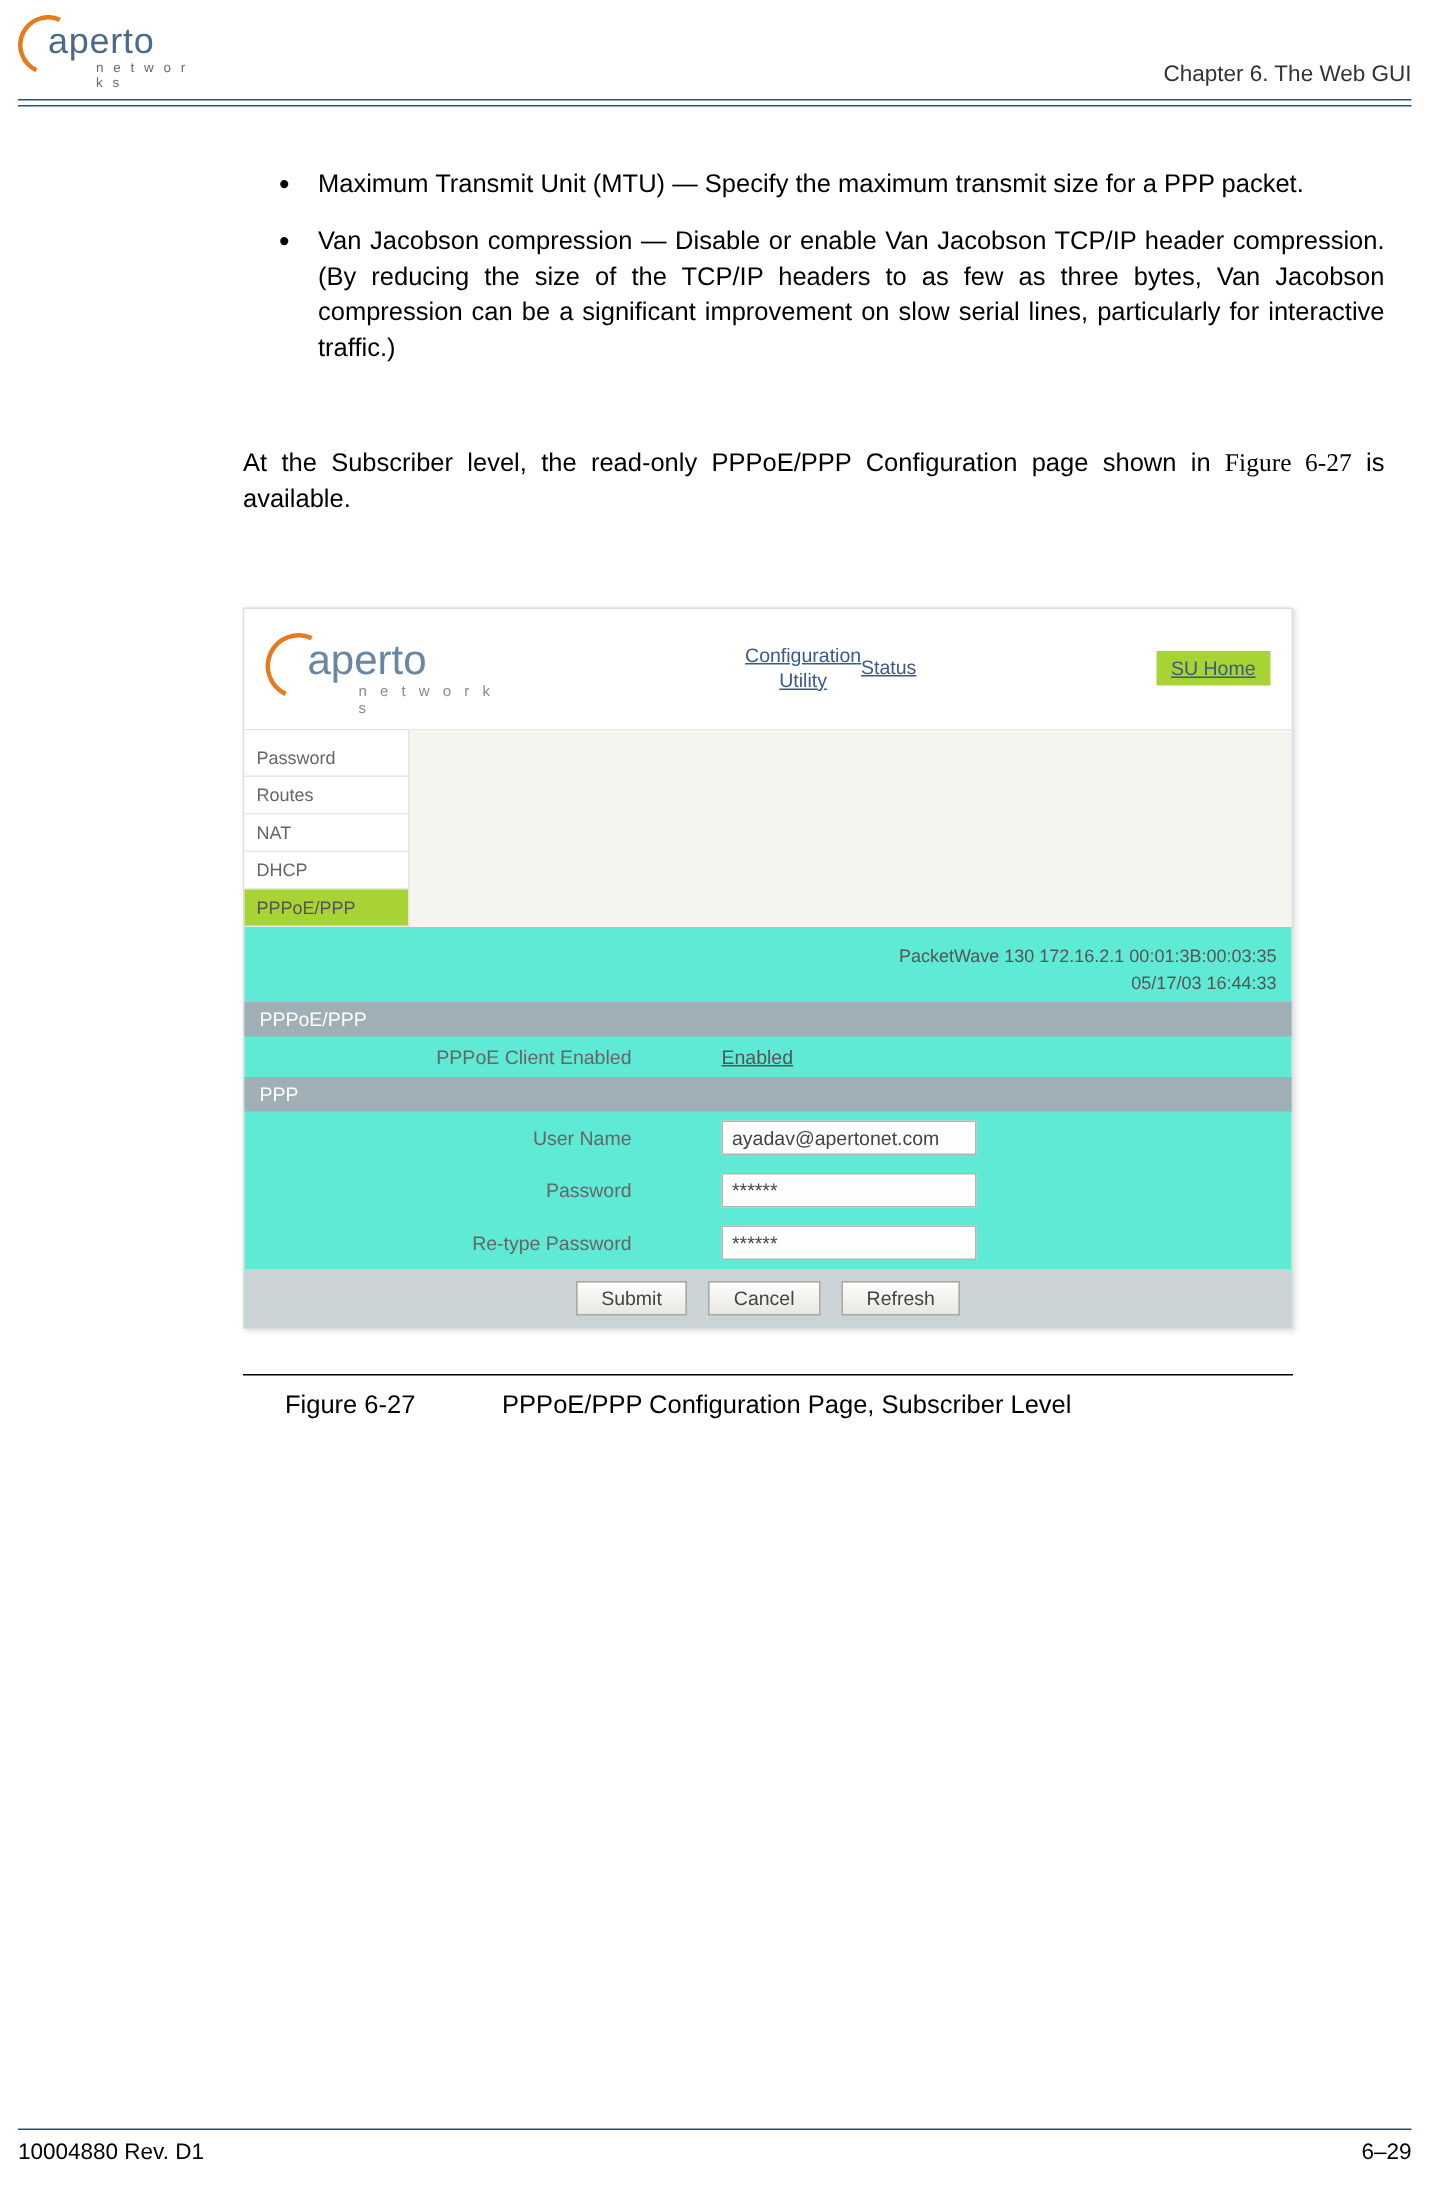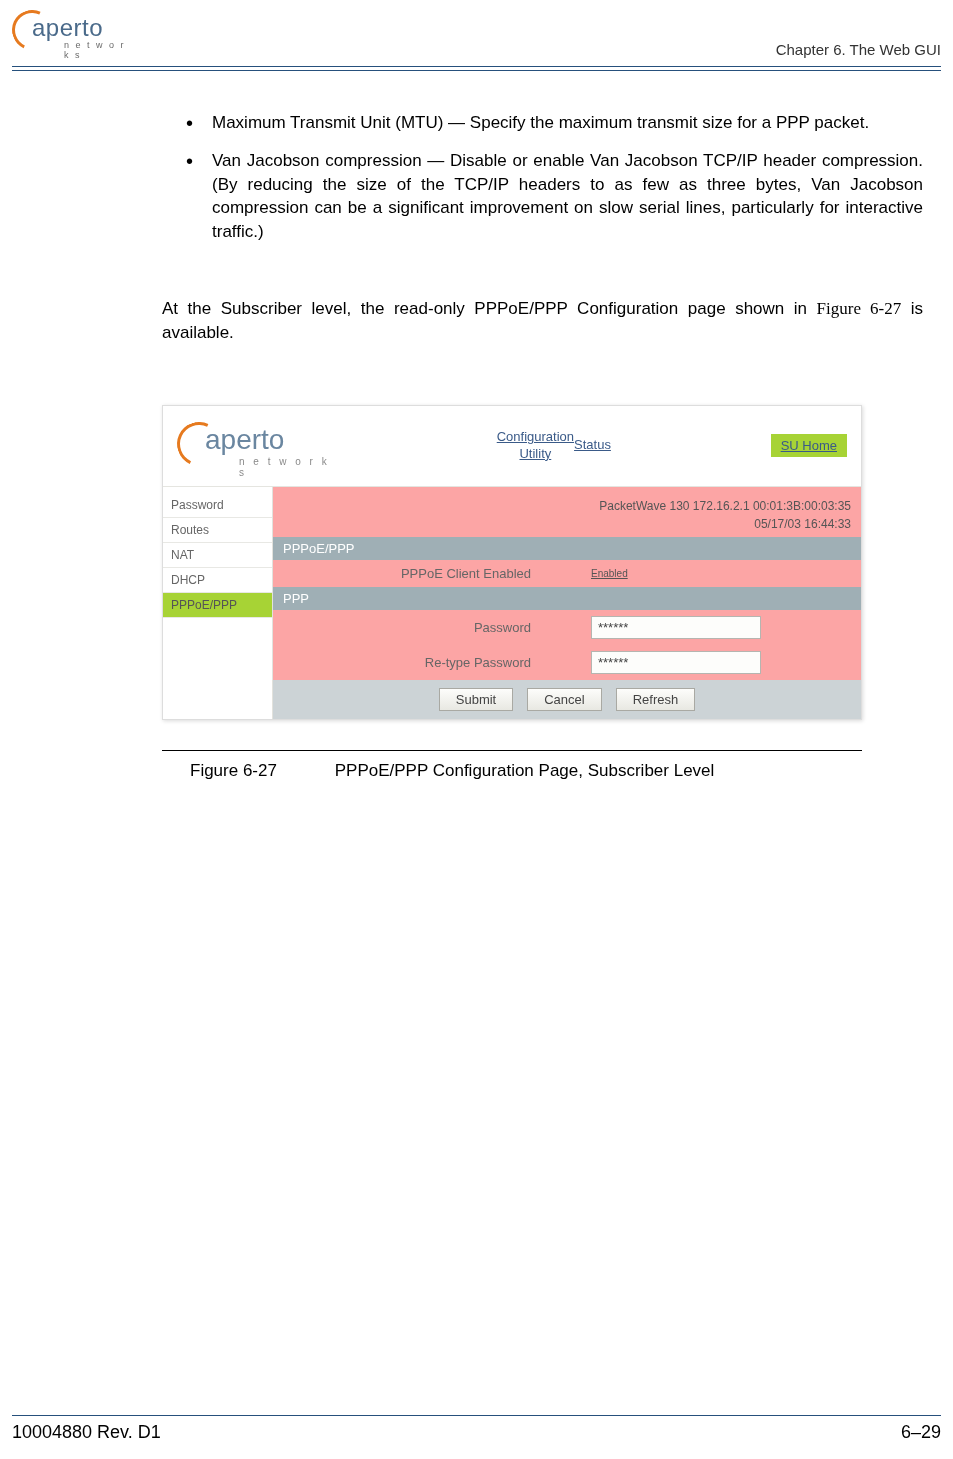--- a/index.html
+++ b/index.html
@@ -140,40 +140,41 @@
   .ss-suhome {
     background: #a7d335;
     padding: 4px 10px;
     text-decoration: underline;
     color: #3a5a88;
     font-size: 13px;
   }
   .ss-body {
     display: flex;
     background: #f5f5f0;
+    flex-direction: column;
   }
   .ss-sidebar {
     width: 110px;
     background: #fff;
     border-right: 1px solid #e2e2dd;
     padding-top: 6px;
   }
   .ss-sidebar-item {
     padding: 5px 8px;
     border-bottom: 1px solid #e8e8e4;
     font-size: 12px;
     color: #666;
   }
   .ss-sidebar-item.active {
     background: #a7d335;
     color: #555;
   }
   .ss-main {
     flex: 1;
-    background: #fca5a5;
+    background: #5eead4;
   }
   .ss-meta {
     text-align: right;
     font-size: 12px;
     color: #555;
     padding: 10px 10px 4px 0;
     line-height: 1.5;
   }
   .ss-section-hdr {
     background: #9fafb5;
@@ -188,21 +189,21 @@
     gap: 48px;
   }
   .ss-row-label {
     width: 260px;
     text-align: right;
     padding-right: 12px;
     color: #666;
     font-size: 13px;
   }
   .ss-row-val {
-    font-size: 10px;
+    font-size: 13px;
     color: #555;
     text-decoration: underline;
   }
   .ss-input {
     border: 1px solid #b5b5b0;
     background: #fdfdfb;
     padding: 3px 6px;
     font-size: 13px;
     width: 170px;
     font-family: Verdana, sans-serif;
@@ -240,21 +241,21 @@
     right: 12px;
   }
   .page-footer .hrf {
     border: none;
     border-top: 1.5px solid #26507c;
     margin-bottom: 6px;
   }
   .footer-row {
     display: flex;
     justify-content: space-between;
-    font-size: 18px;
+    font-size: 15px;
   }
 </style>
 </head>
 <body>
 
 <div class="page-header">
   <div class="logo-outer">
     <div class="logo-swoosh"></div>
     <span class="logo-text">aperto</span>
     <span class="logo-sub">n e t w o r k s</span>
@@ -304,20 +305,24 @@
             <div>PacketWave 130    172.16.2.1    00:01:3B:00:03:35</div>
             <div>05/17/03    16:44:33</div>
           </div>
           <div class="ss-section-hdr">PPPoE/PPP</div>
           <div class="ss-row">
             <div class="ss-row-label">PPPoE Client Enabled</div>
             <div class="ss-row-val">Enabled</div>
           </div>
           <div class="ss-section-hdr">PPP</div>
           <div class="ss-row">
+            <div class="ss-row-label">User Name</div>
+            <input class="ss-input" value="ayadav@apertonet.com" style="">
+          </div>
+          <div class="ss-row">
             <div class="ss-row-label">Password</div>
             <input class="ss-input" value="******" style="">
           </div>
           <div class="ss-row">
             <div class="ss-row-label">Re-type Password</div>
             <input class="ss-input" value="******" style="">
           </div>
           <div class="ss-btnbar">
             <button class="ss-btn">Submit</button>
             <button class="ss-btn">Cancel</button>

